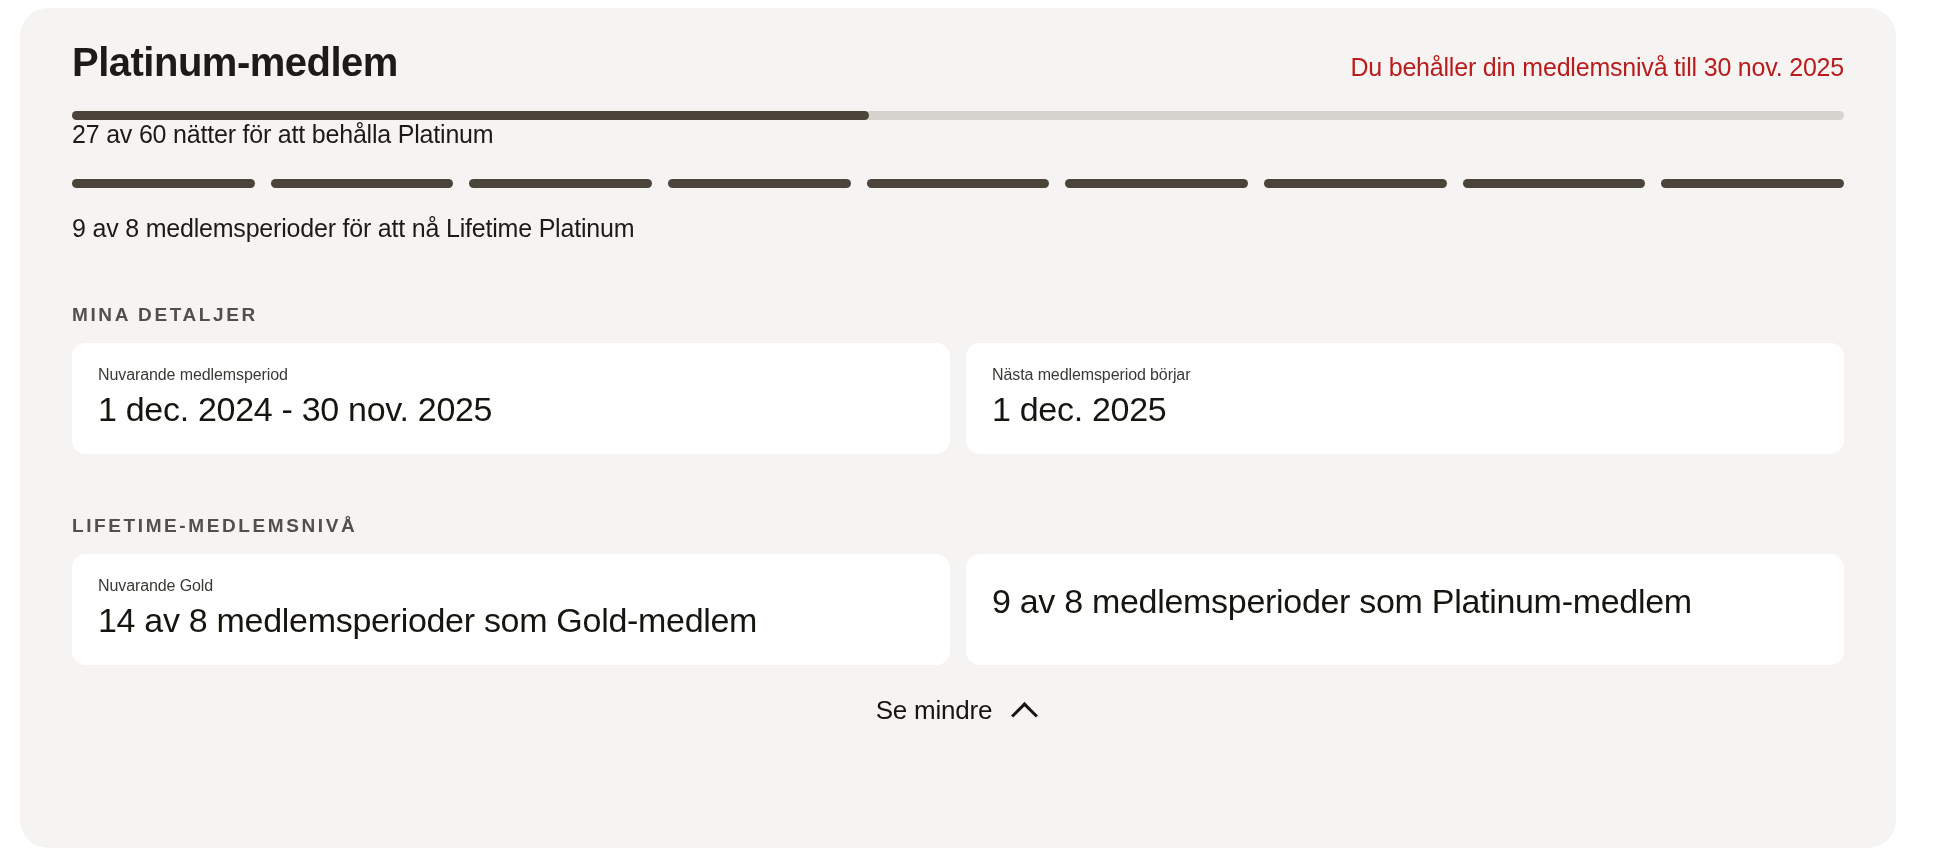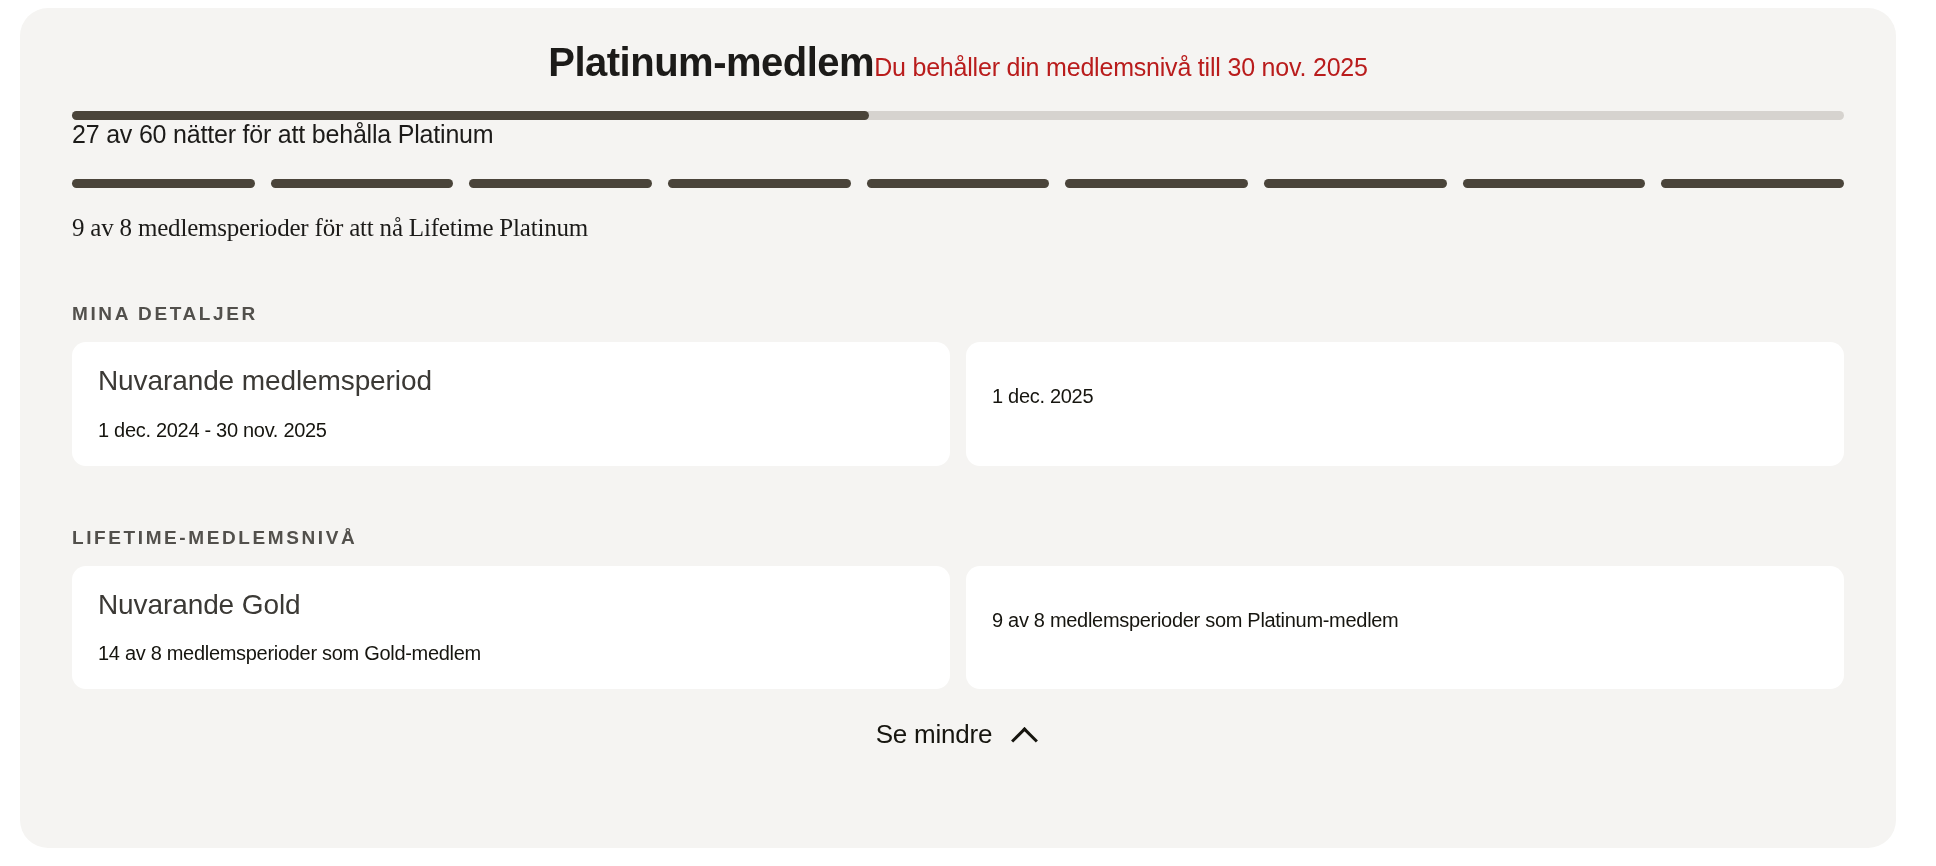--- a/index.html
+++ b/index.html
@@ -27,21 +27,21 @@
     height: 840px;
     background: #f5f4f2;
     border-radius: 28px;
     box-sizing: border-box;
     padding: 0 52px;
   }
 
   .header-row {
     display: flex;
     align-items: baseline;
-    justify-content: center;
+    justify-content: space-between;
     padding-top: 32px;
   }
 
   .tier-title {
     font-size: 40px;
     font-weight: bold;
     color: #1c1b19;
     letter-spacing: -0.5px;
     margin: 0;
   }
@@ -90,21 +90,20 @@
   }
   .segment.filled {
     background: #4a443a;
   }
 
   .segments-caption {
     margin-top: 26px;
     font-size: 25px;
     color: #1c1b19;
     letter-spacing: -0.2px;
-    font-family: Liberation Serif, serif;
   }
 
   .section-label {
     margin-top: 61px;
     font-size: 19px;
     font-weight: bold;
     letter-spacing: 2.6px;
     color: #52504c;
     text-transform: uppercase;
   }
@@ -118,29 +117,29 @@
   .tile {
     background: #ffffff;
     border-radius: 14px;
     flex: 1 1 0;
     padding: 22px 26px 24px 26px;
     box-sizing: border-box;
     min-height: 106px;
   }
 
   .tile-label {
-    font-size: 28px;
+    font-size: 16px;
     color: #3b3935;
     letter-spacing: -0.1px;
     line-height: 1.2;
   }
 
   .tile-value {
-    margin-top: 20px;
-    font-size: 20px;
+    margin-top: 5px;
+    font-size: 34px;
     color: #16150f;
     letter-spacing: -0.3px;
     line-height: 1.2;
   }
 
   .lifetime-row .tile {
     min-height: 108px;
   }
 
   .footer {
@@ -205,20 +204,21 @@
     <div class="segments-caption">9 av 8 medlemsperioder för att nå Lifetime Platinum</div>
 
     <div class="section-label">MINA DETALJER</div>
 
     <div class="tile-row">
       <div class="tile">
         <div class="tile-label">Nuvarande medlemsperiod</div>
         <div class="tile-value">1 dec. 2024 - 30 nov. 2025</div>
       </div>
       <div class="tile">
+        <div class="tile-label">Nästa medlemsperiod börjar</div>
         <div class="tile-value">1 dec. 2025</div>
       </div>
     </div>
 
     <div class="section-label">LIFETIME-MEDLEMSNIVÅ</div>
 
     <div class="tile-row lifetime-row">
       <div class="tile">
         <div class="tile-label">Nuvarande Gold</div>
         <div class="tile-value">14 av 8 medlemsperioder som Gold-medlem</div>

